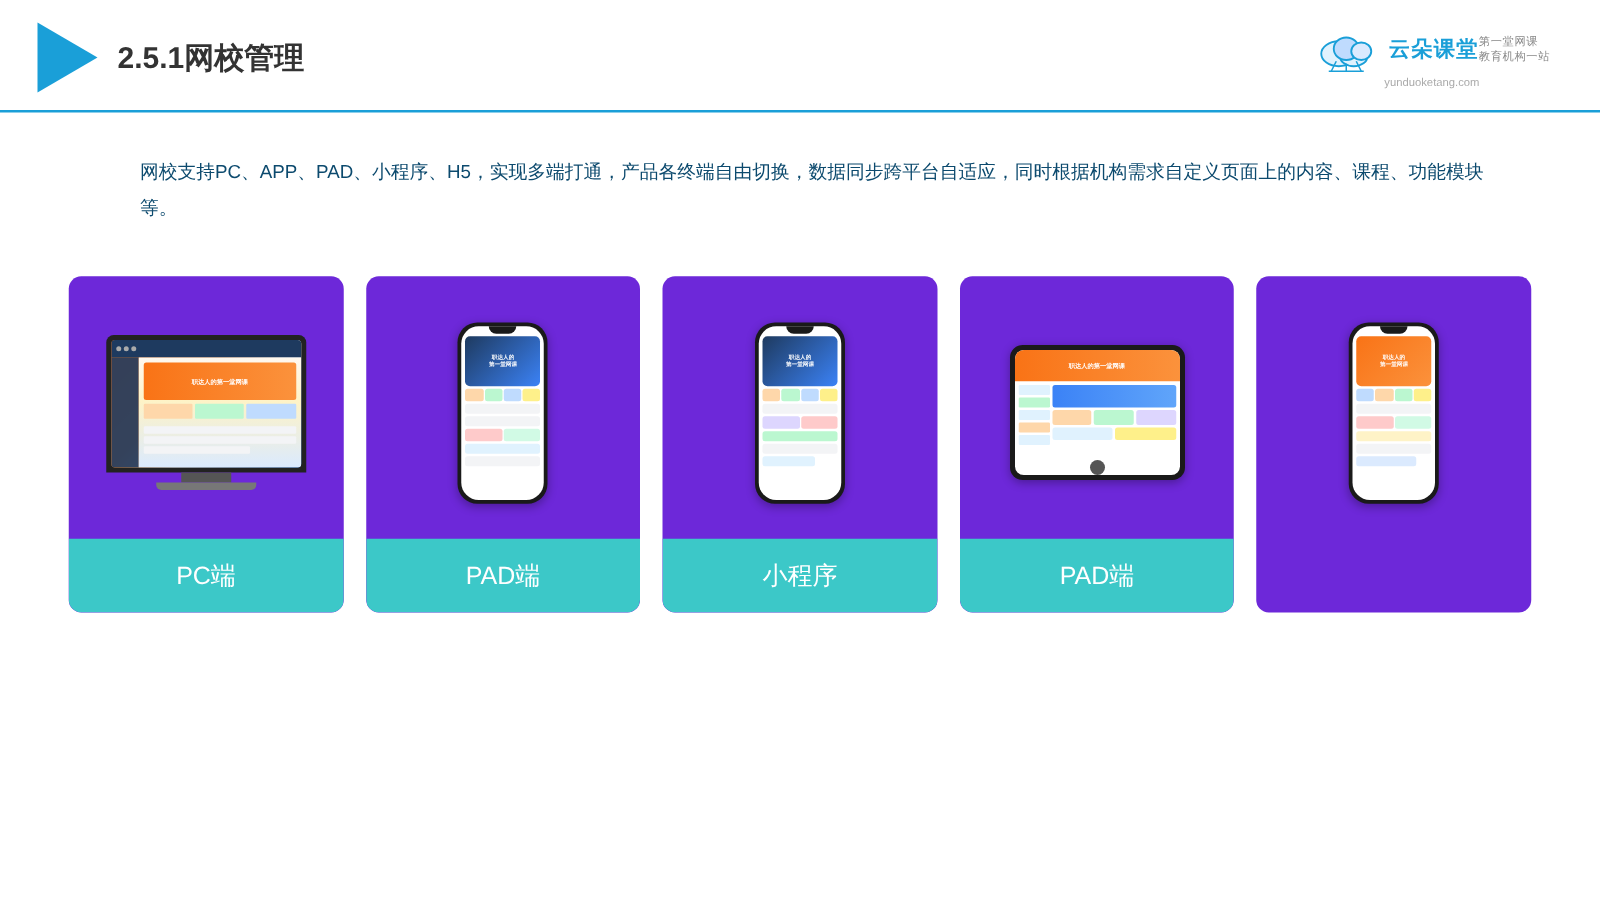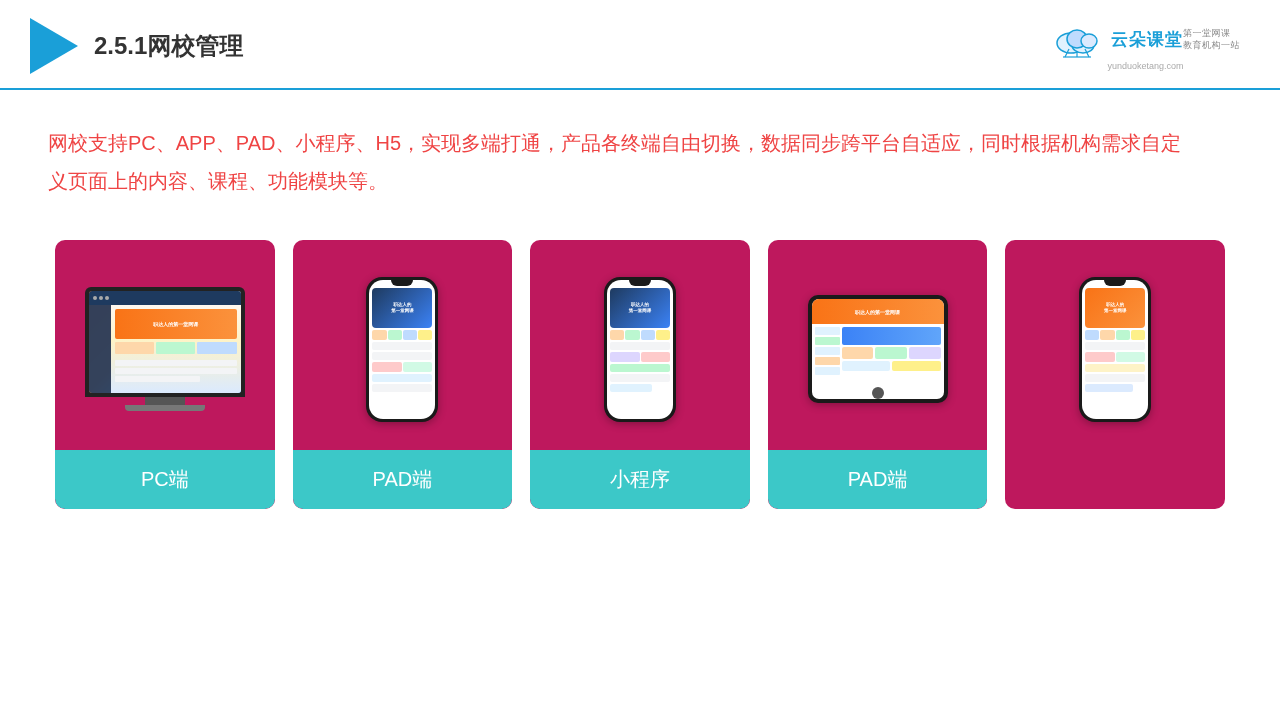--- a/index.html
+++ b/index.html
@@ -69,38 +69,38 @@
     }
     .brand-url {
       font-size: 9px;
       color: #aaa;
       text-align: center;
       margin-top: 2px;
     }
 
     
     .description {
-      padding: 34px 80px 20px 48px;
-      font-size: 20px;
-      color: #ef4444;
+      padding: 34px 80px 20px 112px;
+      font-size: 15px;
+      color: #0c4a6e;
       line-height: 1.9;
     }
 
     
     .cards-container {
       display: flex;
       justify-content: center;
       gap: 18px;
       padding: 10px 55px 0 55px;
       margin-top: 10px;
     }
 
     .card {
       flex: 1;
-      background: #be185d;
+      background: #6d28d9;
       border-radius: 10px;
       display: flex;
       flex-direction: column;
       align-items: flex-end;
       overflow: hidden;
       min-width: 0;
     }
 
     .card-image-area {
       width: 100%;

